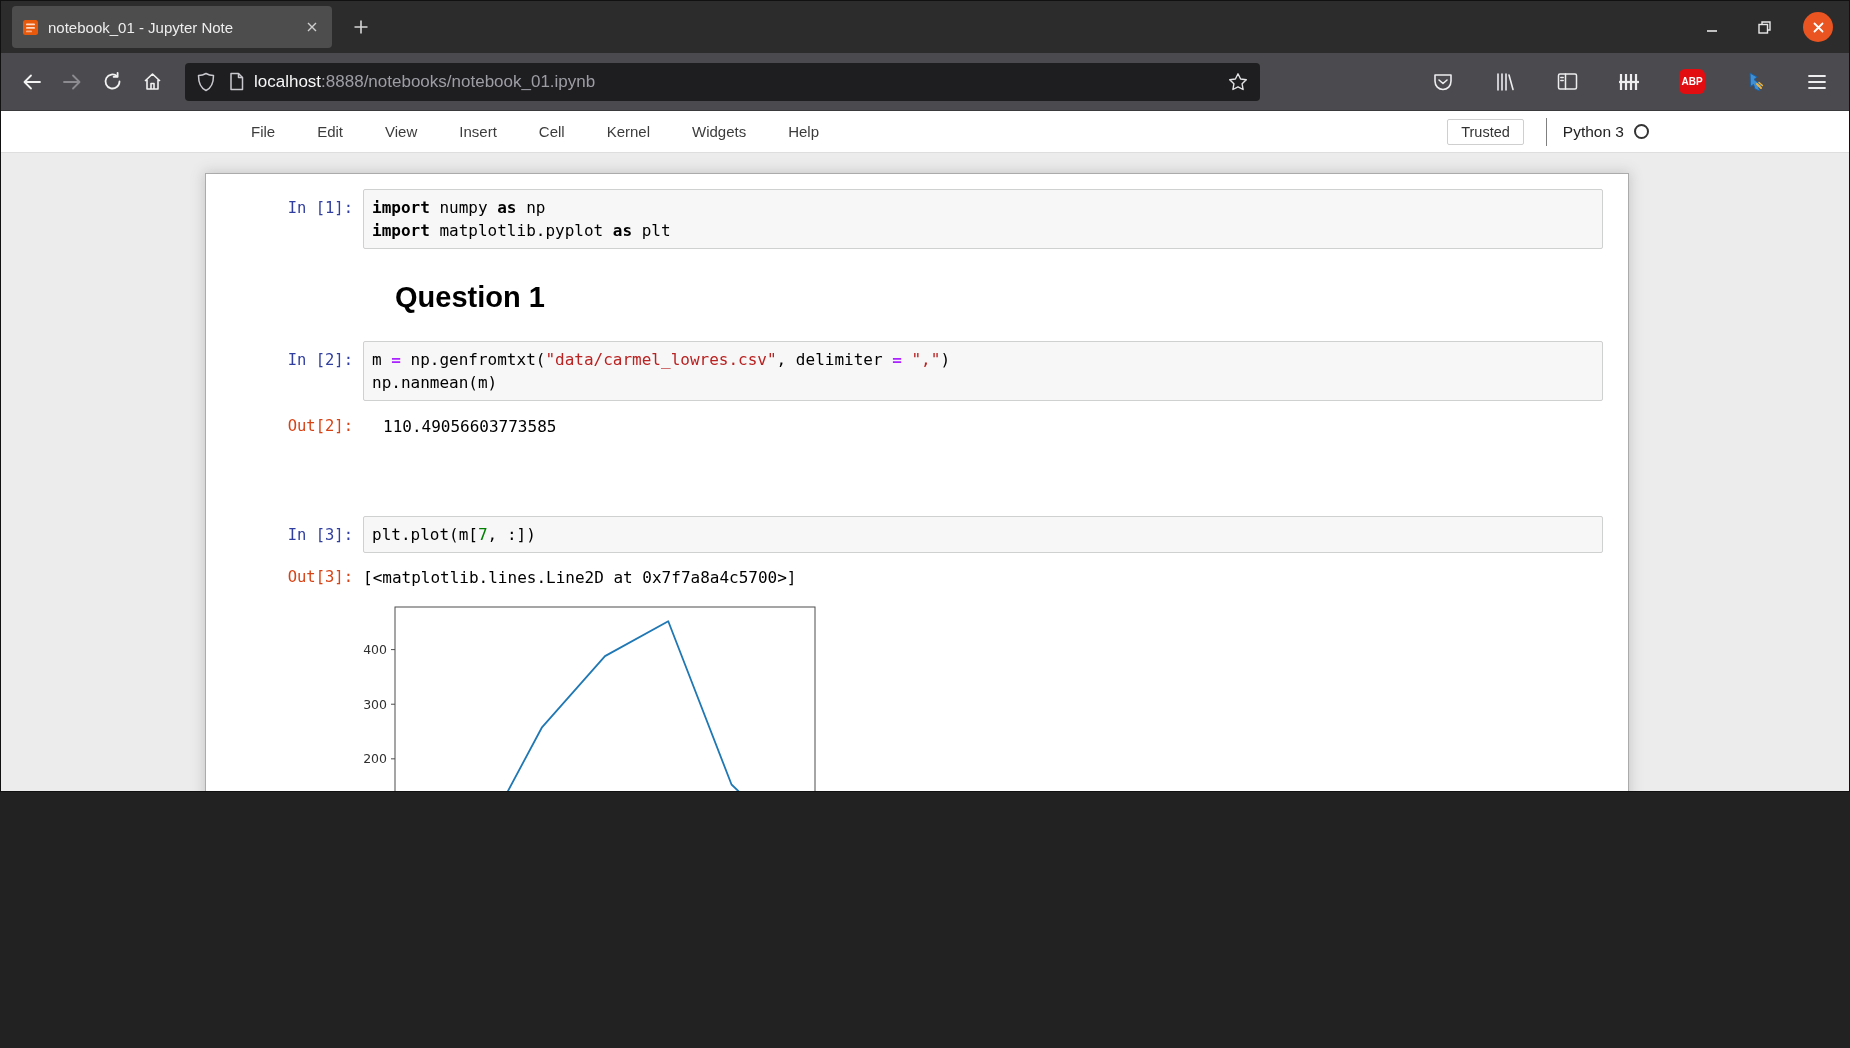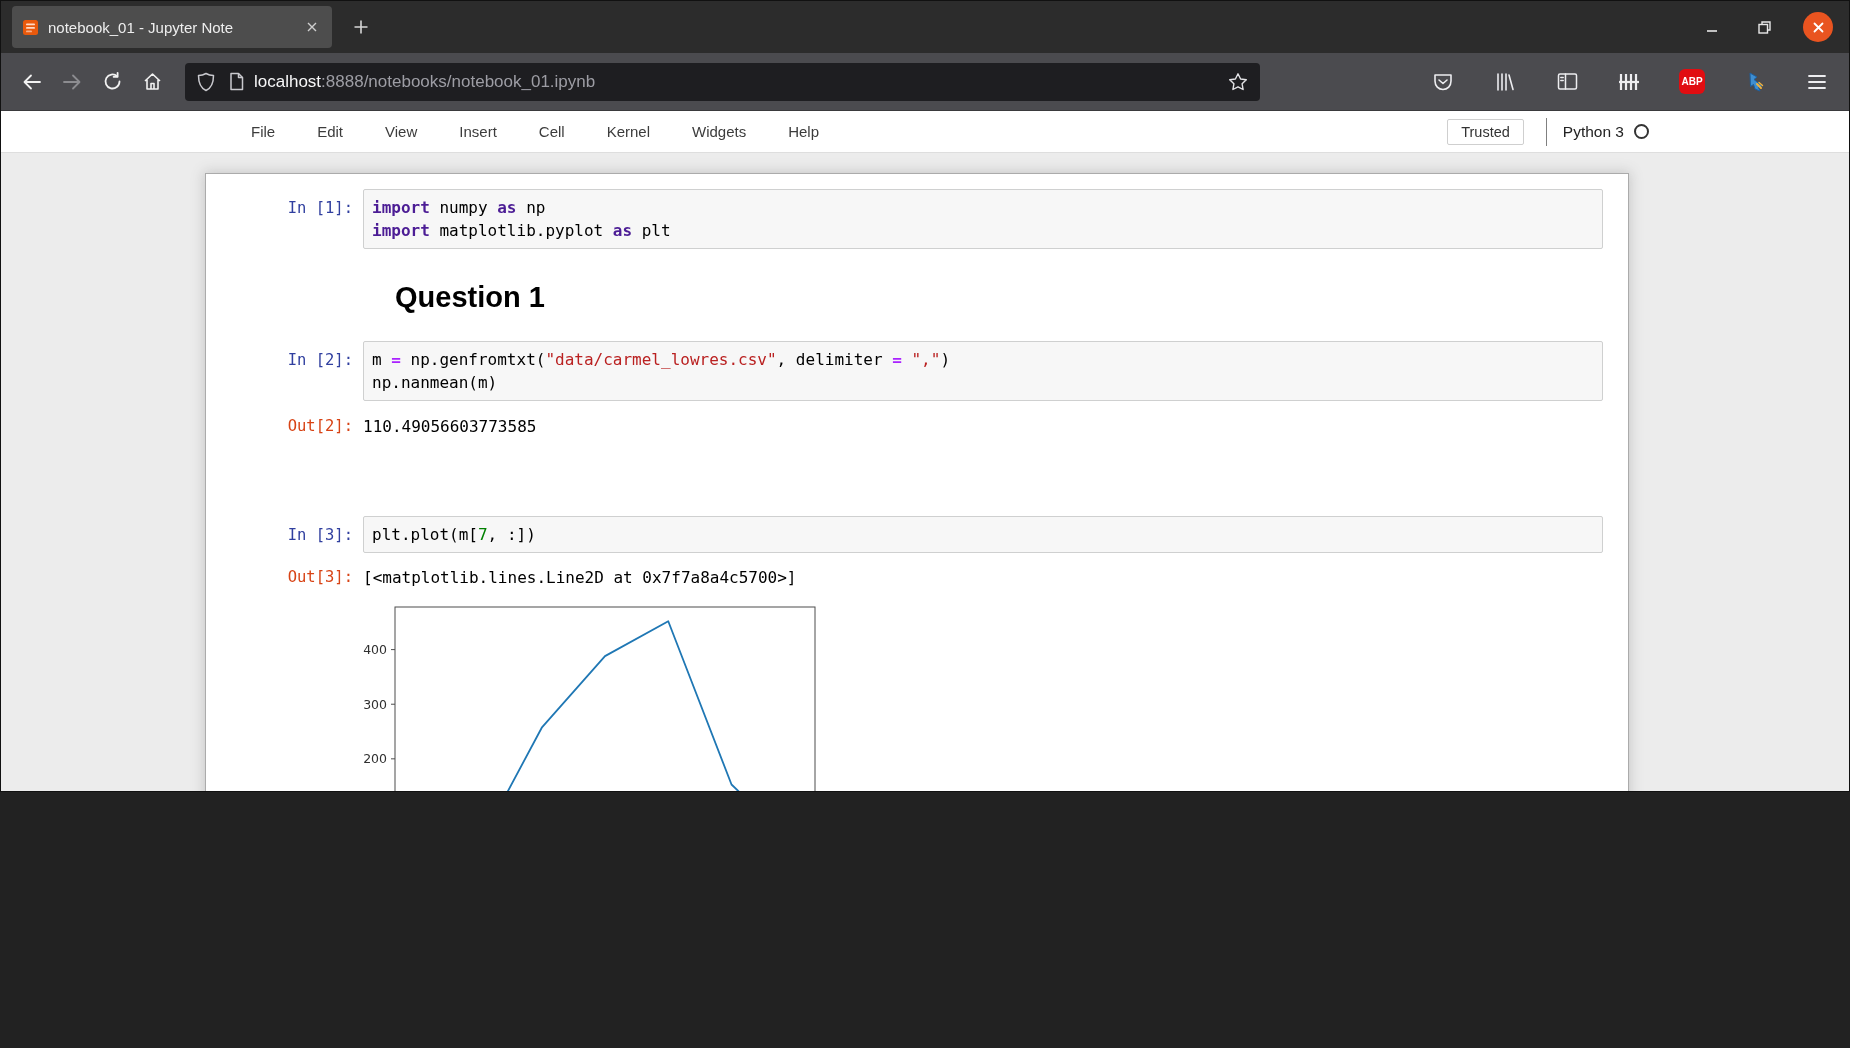--- a/index.html
+++ b/index.html
@@ -43,35 +43,35 @@
   
   .nb-body { flex:1; background:#ececec; overflow:hidden; }
   .container { margin:20px 0 0 204px; width:1424px; height:864px; background:#fff; border:1px solid #ababab; box-shadow:0 0 12px 1px rgba(87,87,87,.25); padding:15px; overflow:hidden; }
 
   .cell { display:flex; }
   .prompt { width:142px; flex:none; text-align:right; padding-right:10px; padding-top:8px; font-family:"DejaVu Sans Mono", monospace; font-size:15.5px; line-height:22px; white-space:nowrap; }
   .prompt.in  { color:#303f9f; }
   .prompt.out { color:#d84315; }
   .input-area { flex:1; margin-right:10px; background:#f7f7f7; border:1px solid #cfd0d0; border-radius:2px; padding:6px 8px; }
   .cm-line { font-family:"DejaVu Sans Mono", monospace; font-size:16px; line-height:23px; color:#000; white-space:pre; }
-  .tok-k { color:#4c1d95; font-weight:bold; }
+  .tok-k { color:#000000; font-weight:bold; }
   .tok-s { color:#ba2121; }
   .tok-o { color:#aa22ff; font-weight:bold; }
   .tok-n { color:#008000; }
   .out-text { font-family:"DejaVu Sans Mono", monospace; font-size:16px; line-height:23px; color:#000; padding-top:8px; white-space:pre; }
 
   .cell-selected { border:1px solid #ababab; border-left:6px solid #42a5f5; min-height:72px; align-items:center; margin-bottom:22px; }
   .md { flex:1; padding-left:8px; }
   .md h1 { font-size:32px; font-weight:bold; color:#000; line-height:1.15; }
   .md h2 { font-size:29px; font-weight:bold; color:#000; line-height:1.15; }
 
   .row-in1 { margin-bottom:0; }
   .row-q1  { margin-top:32px;gap:24px; }
   .row-in2 { margin-top:27px; }
-  .row-out2{ margin-top:6px; }
+  .row-out2{ margin-top:6px;gap:20px; }
   .row-q2  { margin-top:42px; }
   .row-in3 { margin-top:28px; }
   .row-out3{ margin-top:5px; }
   .row-chart{ margin-top:10px; }
 
   svg.icon { display:block; }
   #chart-svg text { font-family:"DejaVu Sans", sans-serif; font-size:12.5px; fill:#303030; }
 </style>
 </head>
 <body>

